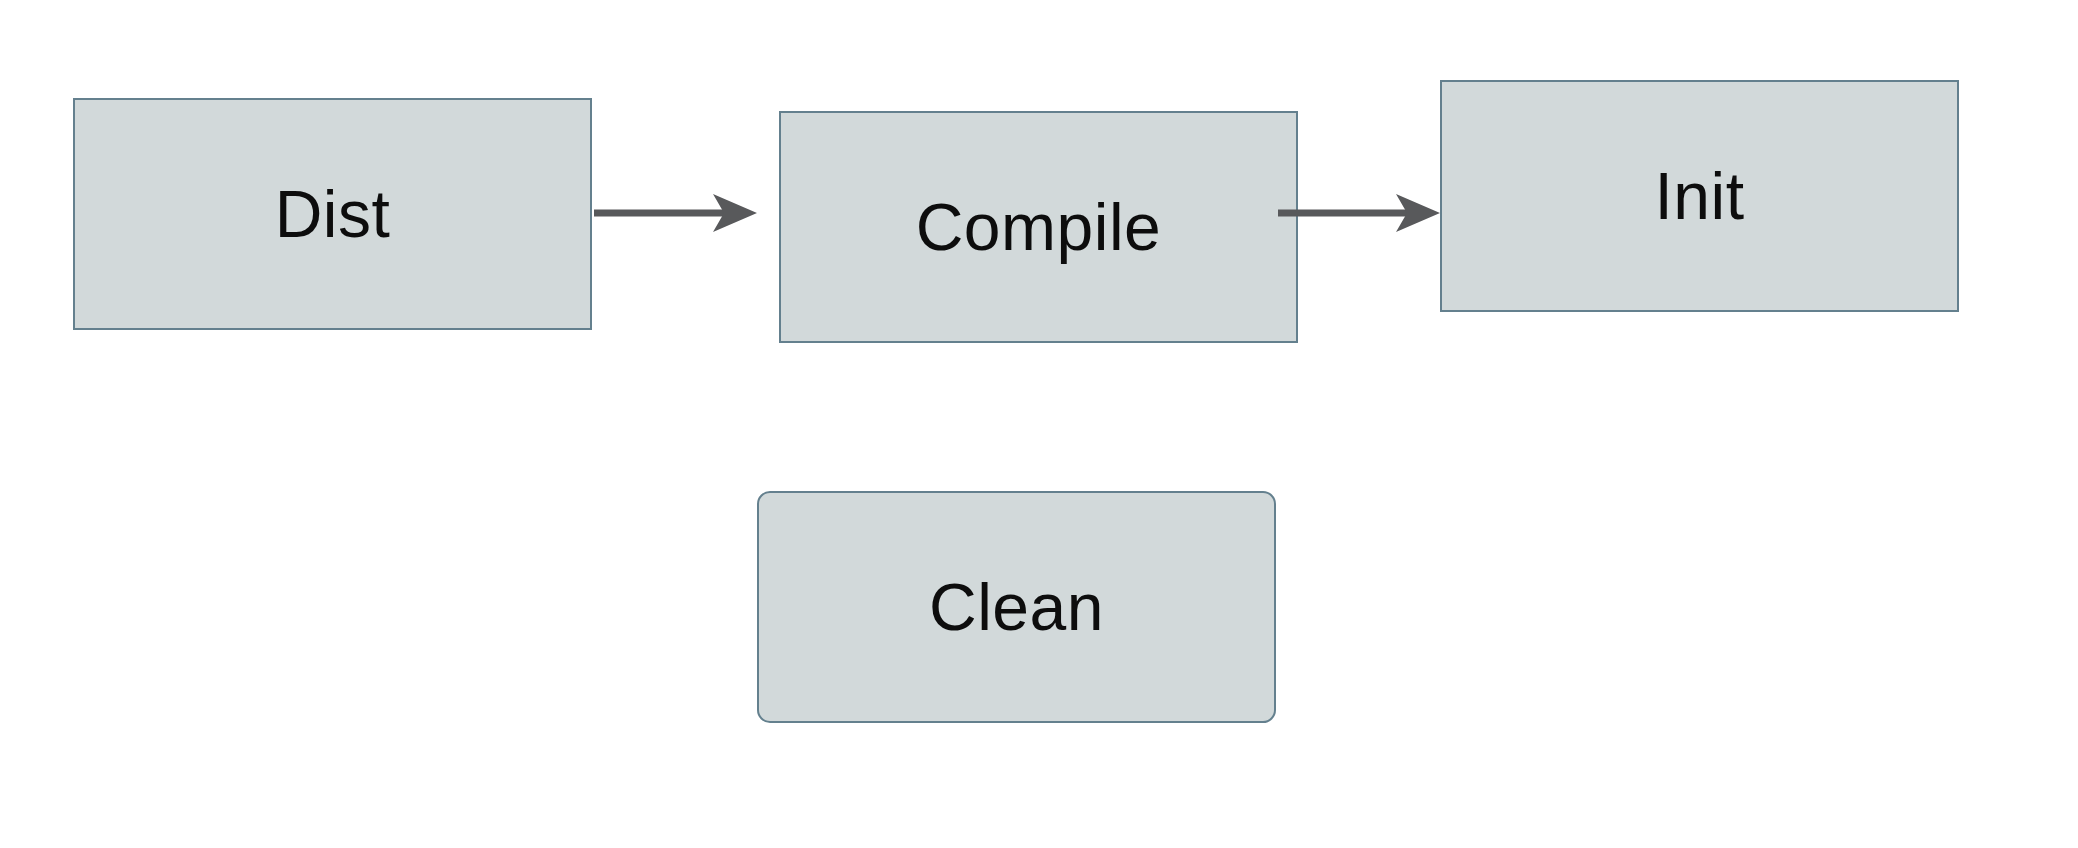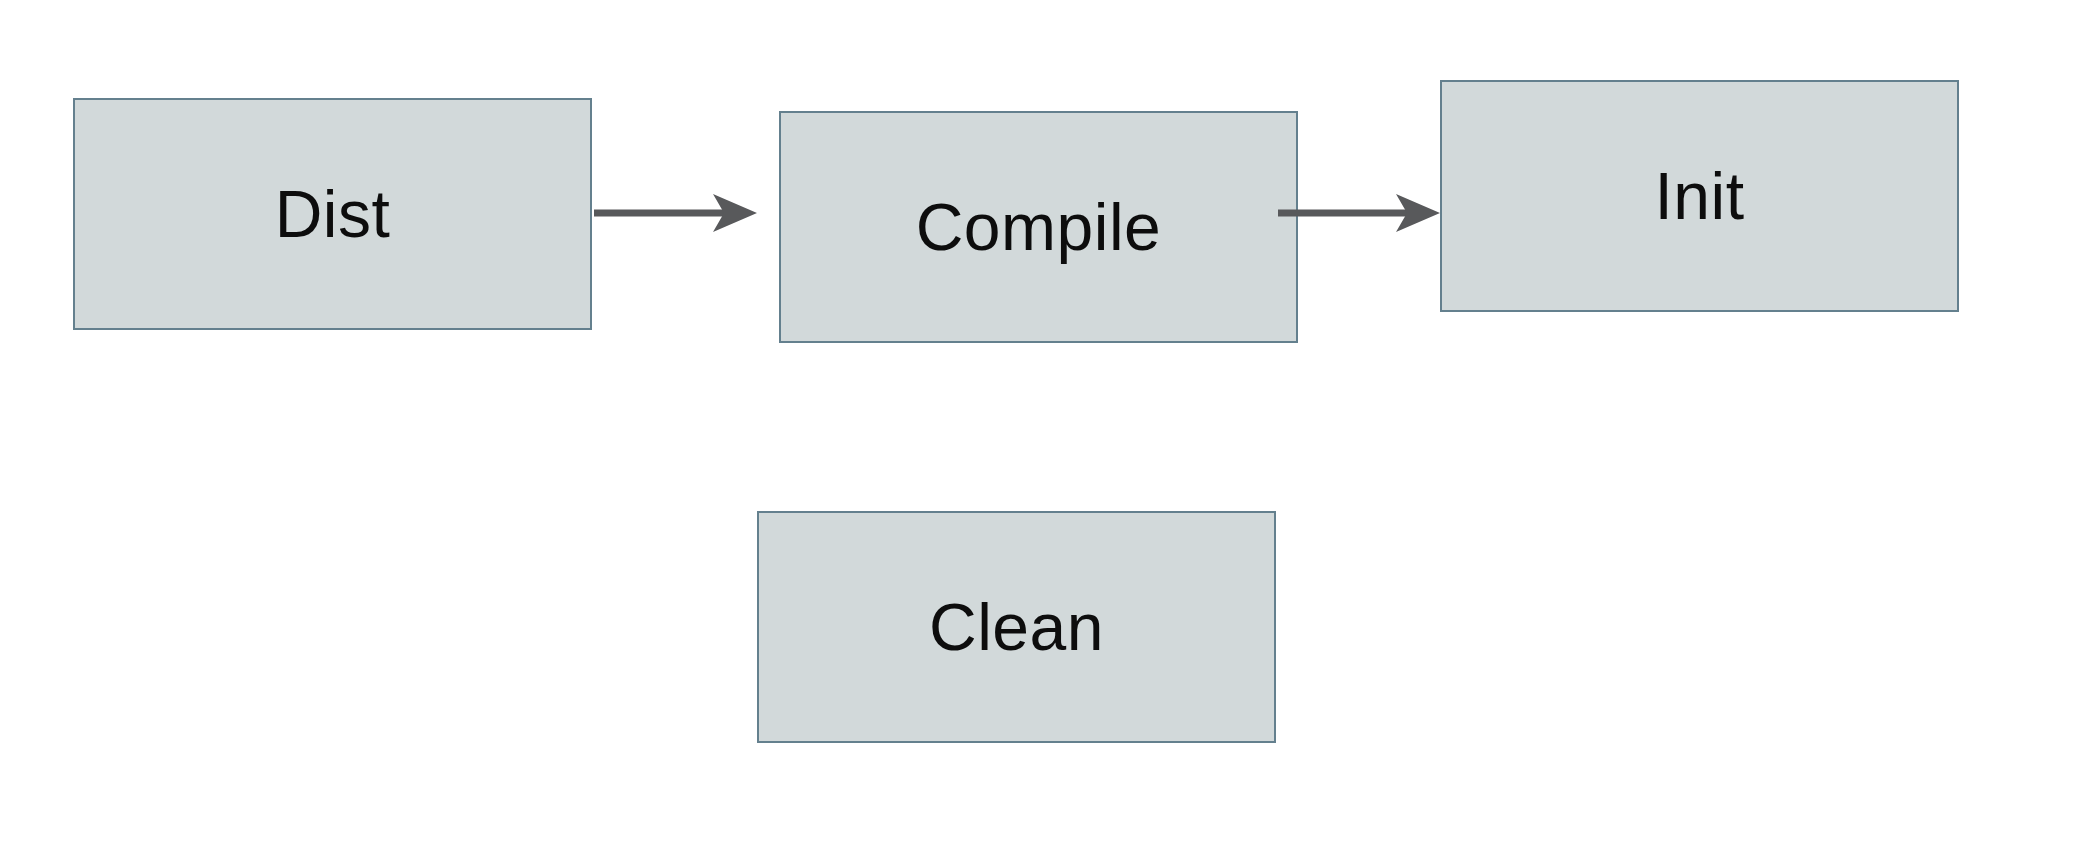--- a/index.html
+++ b/index.html
@@ -37,21 +37,21 @@
     font-size: 66px;
     font-weight: 400;
     color: var(--text);
     letter-spacing: 0.5px;
     line-height: 1;
     white-space: nowrap;
   }
   #node-dist    { left: 73px;   top: 98px;  }
   #node-compile { left: 757px;  top: 111px; margin-left: 22px;  }
   #node-init    { left: 1440px; top: 80px;  }
-  #node-clean   { left: 757px;  top: 511px; }
+  #node-clean   { left: 757px;  top: 491px; border-radius: 13px; }
   .edges-layer {
     position: absolute;
     left: 0;
     top: 0;
     width: 2078px;
     height: 848px;
     pointer-events: none;
   }
   .edge-shaft {
     stroke: var(--arrow);

